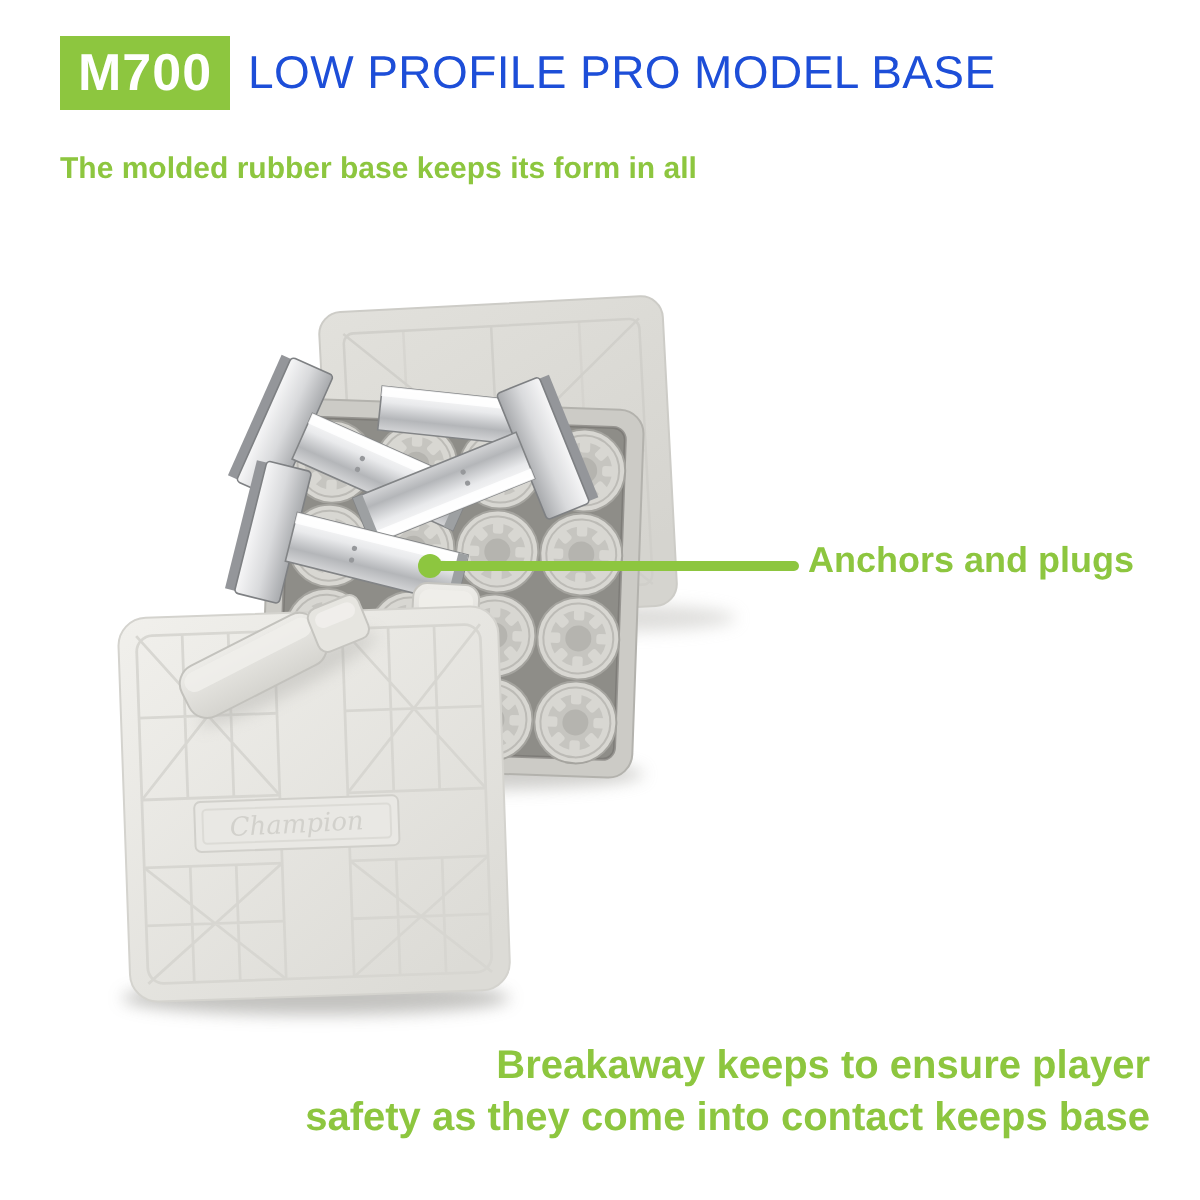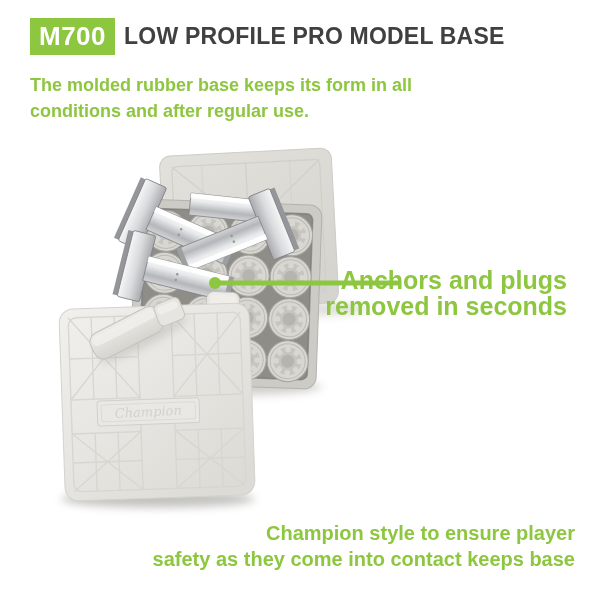--- a/index.html
+++ b/index.html
@@ -11,34 +11,34 @@
   .header{
     position:absolute;left:30px;top:18px;height:37px;
     display:flex;align-items:stretch;gap:9px;
   }
   .badge{
     background:#8dc63f;color:#ffffff;font-weight:bold;font-size:26px;
     display:flex;align-items:center;justify-content:center;padding:0 9px;
     letter-spacing:0.5px;
   }
   .title{
-    color:#404040;font-weight:bold;font-size:23px;letter-spacing:0.2px;
+    color:#1d4ed8;font-weight:normal;font-size:23px;letter-spacing:0.2px;
     display:flex;align-items:center;white-space:nowrap;
   }
   .intro{
     position:absolute;left:30px;top:72px;
-    color:#8dc63f;font-weight:bold;font-size:18px;line-height:26px;
+    color:#8dc63f;font-weight:bold;font-size:15px;line-height:26px;
     white-space:nowrap;
   }
   .figure{position:absolute;left:0;top:0;width:600px;height:600px;}
   .figure svg{display:block;}
   .callout{
     position:absolute;color:#8dc63f;font-weight:bold;text-align:right;white-space:nowrap;
   }
-  .callout-anchors{top:267px;right:33px;font-size:25px;line-height:26px;margin-left:24px;}
+  .callout-anchors{top:267px;right:33px;font-size:18px;line-height:26px;margin-left:24px;}
   .callout-breakaway{top:520px;right:25px;font-size:20px;line-height:26px;}
 </style>
 </head>
 <body>
 
 <div>
 
   <div class="figure">
     <svg width="600" height="600" viewBox="0 0 600 600" xmlns="http://www.w3.org/2000/svg">
       <defs>
@@ -188,26 +188,24 @@
     </svg>
   </div>
 
   <div class="header">
     <span class="badge">M700</span>
     <h1 class="title" style="margin:0">LOW PROFILE PRO MODEL BASE</h1>
   </div>
 
   <div class="intro">
     <div>The molded rubber base keeps its form in all</div>
-    <div>conditions and after regular use.</div>
   </div>
 
   <div class="callout callout-anchors">
     <div>Anchors and plugs</div>
-    <div>removed in seconds</div>
   </div>
 
   <div class="callout callout-breakaway">
-    <div>Champion style to ensure player</div>
+    <div>Breakaway keeps to ensure player</div>
     <div>safety as they come into contact keeps base</div>
   </div>
 
 </div>
 
 </body></html>

